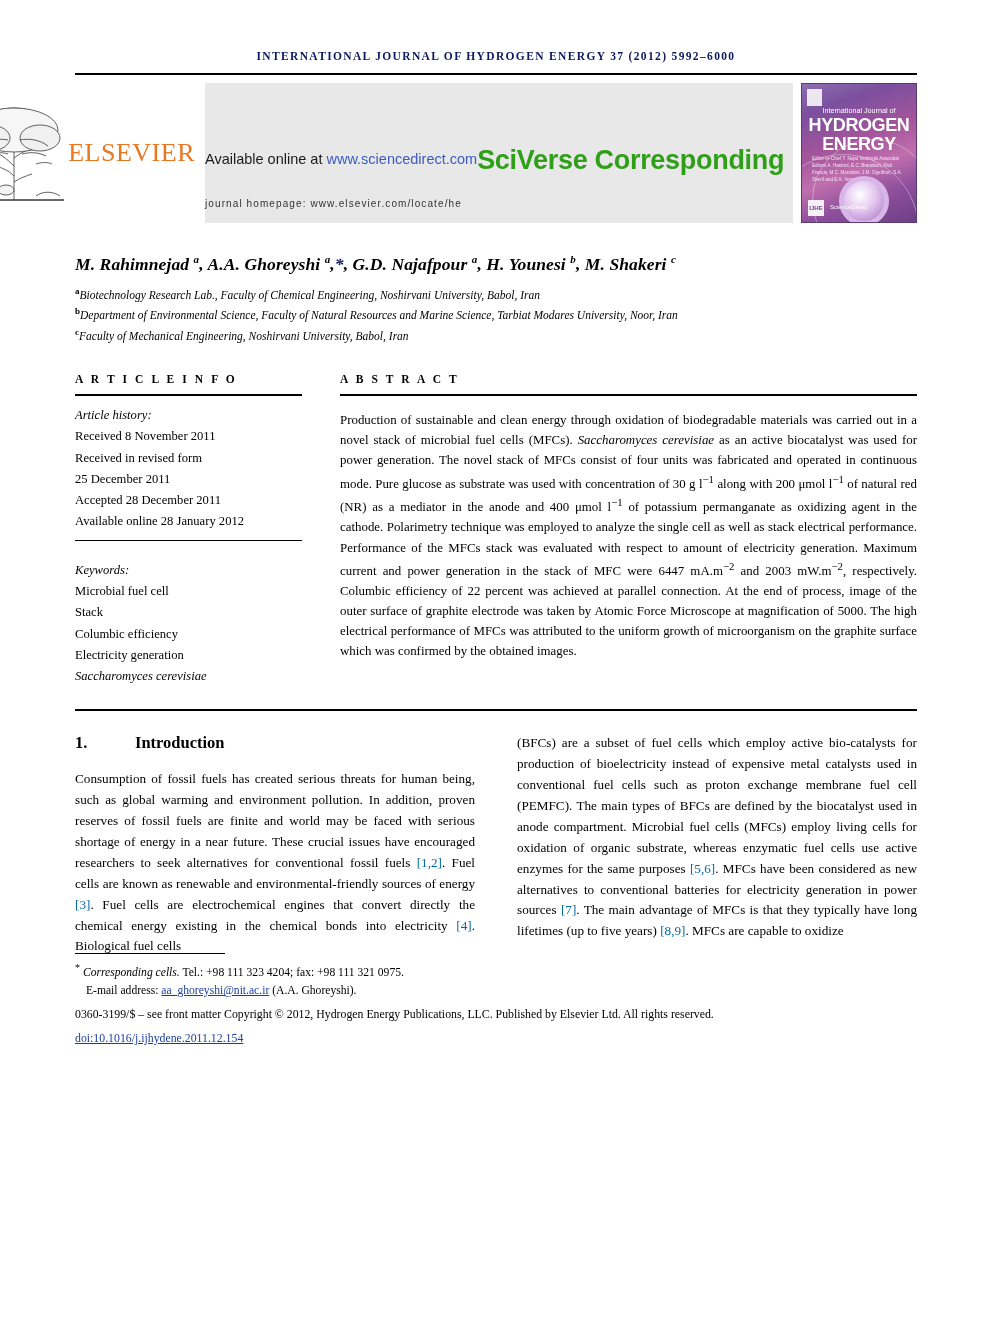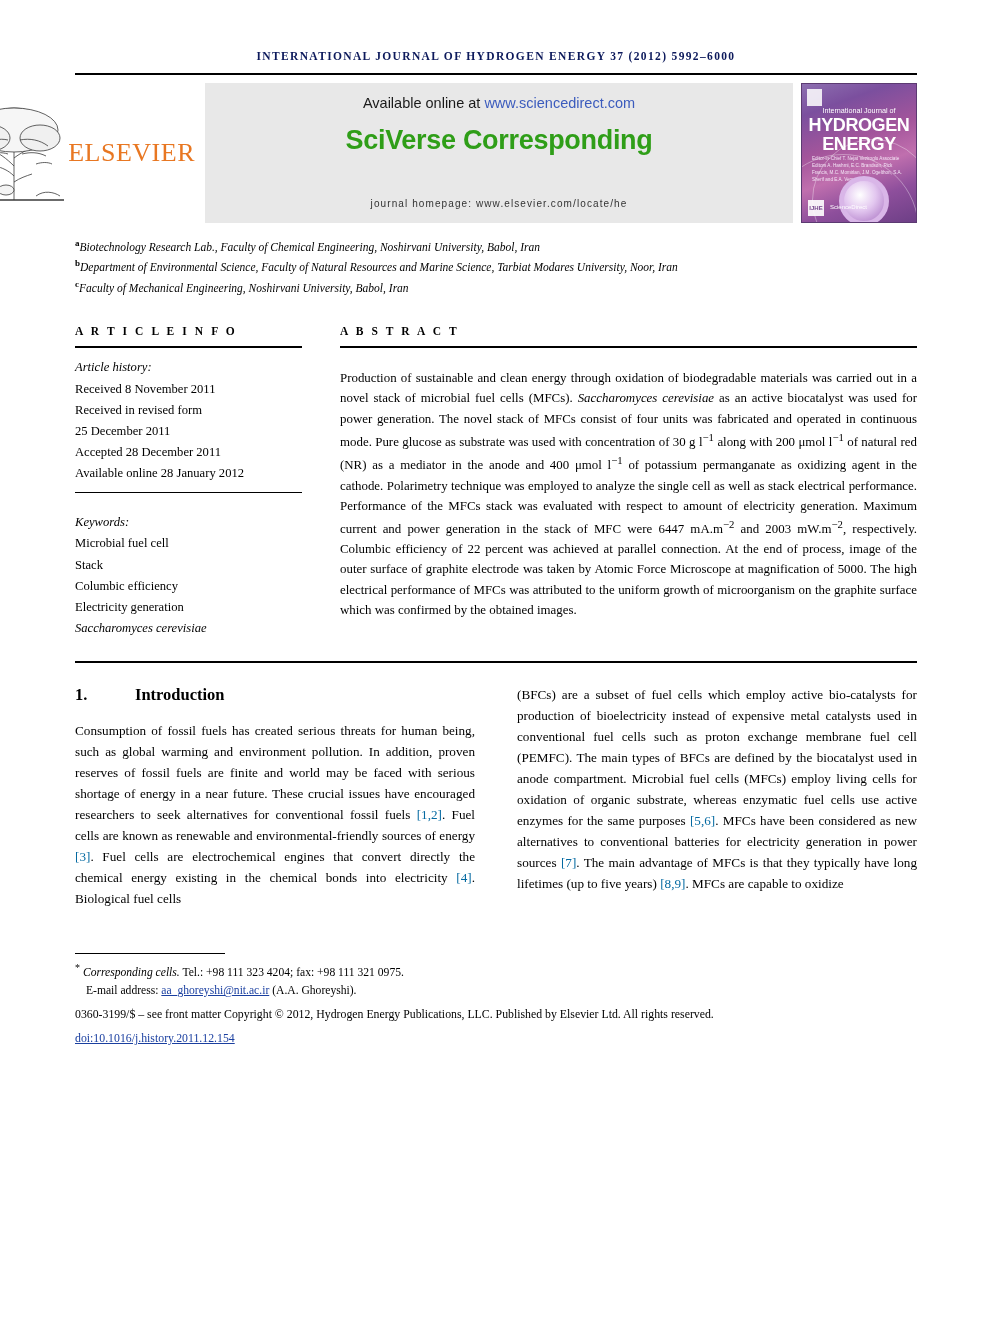--- a/index.html
+++ b/index.html
@@ -61,21 +61,21 @@
     letter-spacing: 0.5px;
     color: #e87722;
     line-height: 1;
     margin-top: 1px;
   }
   .sd-banner {
     flex: 1 1 auto;
     background: #e8e8e8;
     margin: 4px 8px 4px 10px;
     display: flex;
-    flex-direction: column;
+    flex-direction: row;
     align-items: center;
     position: relative;
   }
   .avail-line {
     font-family: "Liberation Sans", sans-serif;
     font-size: 14.5px;
     color: #1a1a1a;
     margin-top: 12px;
   }
   .avail-line a, .sd-url {
@@ -212,21 +212,21 @@
   .kw-block { margin-top: 19px; }
   .kw-head { font-style: italic; }
   .kw-item { font-style: normal; }
   .kw-item.ital { font-style: italic; }
 
   .abs-body {
     font-family: "Liberation Serif", serif;
     font-size: 12.9px;
     line-height: 1.56;
     text-align: justify;
-    margin-top: 20px;
+    margin-top: 14px;
   }
   .abs-body .ital { font-style: italic; }
   .abs-copy { margin-top: 2px; text-align: justify; }
   .abs-copy .last { display: block; text-align: right; }
 
   .rule-section { border-bottom: 2.4px solid #000; margin-top: 22px; }
 
   
   .body-cols {
     display: flex;
@@ -333,20 +333,21 @@
       <div class="cov-eds">Editor-in-Chief  T. Nejat Veziroglu    Associate Editors  A. Hashmi, E.C. Brandson, Rick Francis, M.C. Momirlan, J.M. Ogelthon, S.A. Sherif and E.A. Vermeulen</div>
       <div class="cov-ring"></div>
       <div class="cov-bottom">
         <div class="cov-ihe">IJHE</div>
         <div class="cov-sd">ScienceDirect</div>
       </div>
     </div>
   </div>
 
 
+  <div class="authors">M. Rahimnejad <sup>a</sup>, A.A. Ghoreyshi <sup>a</sup>,<span class="star">*</span>, G.D. Najafpour <sup>a</sup>, H. Younesi <sup>b</sup>, M. Shakeri <sup>c</sup></div>
 
   <div class="affils">
     <div><sup>a</sup><span>Biotechnology Research Lab., Faculty of Chemical Engineering, Noshirvani University, Babol, Iran</span></div>
     <div><sup>b</sup><span>Department of Environmental Science, Faculty of Natural Resources and Marine Science, Tarbiat Modares University, Noor, Iran</span></div>
     <div><sup>c</sup><span>Faculty of Mechanical Engineering, Noshirvani University, Babol, Iran</span></div>
   </div>
 
   <div class="info-abstract">
 
     <div class="col-info">
@@ -398,16 +399,16 @@
 
   <div class="footer">
     <div class="foot-rule"></div>
     <div class="foot-note">
       <div><span class="star">*</span> <span class="corr">Corresponding cells.</span> Tel.: +98 111 323 4204; fax: +98 111 321 0975.</div>
       <div style="padding-left:11px;">
         <span>E-mail address: </span><a class="mail" href="#">aa_ghoreyshi@nit.ac.ir</a><span> (A.A. Ghoreyshi).</span>
       </div>
     </div>
     <div class="foot-issn">0360-3199/$ – see front matter Copyright © 2012, Hydrogen Energy Publications, LLC. Published by Elsevier Ltd. All rights reserved.</div>
-    <div class="foot-issn"><a class="doi" href="#">doi:10.1016/j.history.2011.12.154</a></div>
+    <div class="foot-issn"><a class="doi" href="#">doi:10.1016/j.ijhydene.2011.12.154</a></div>
   </div>
 
 </div>
 
 </body></html>

